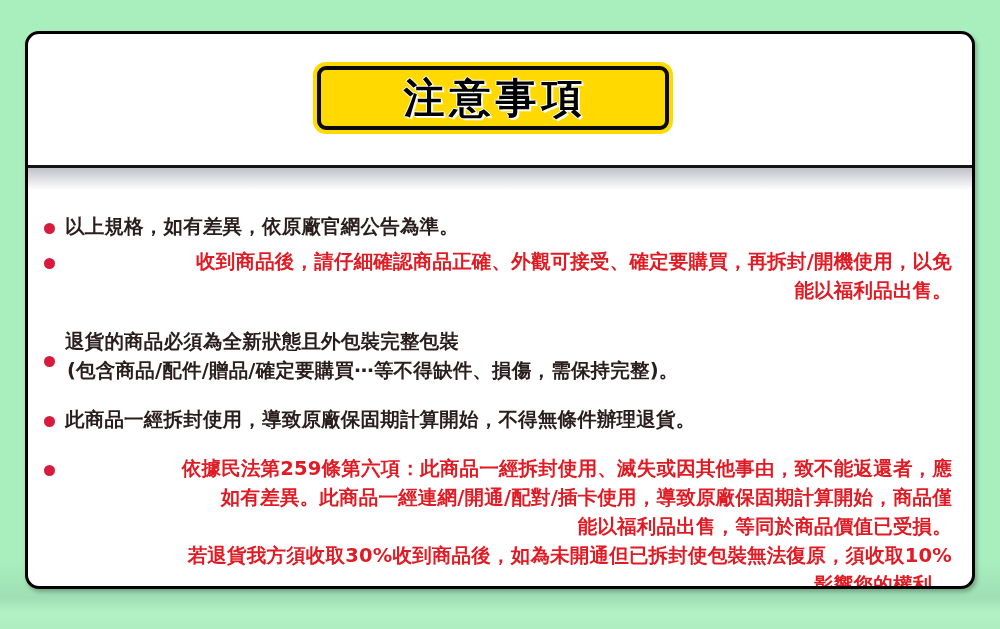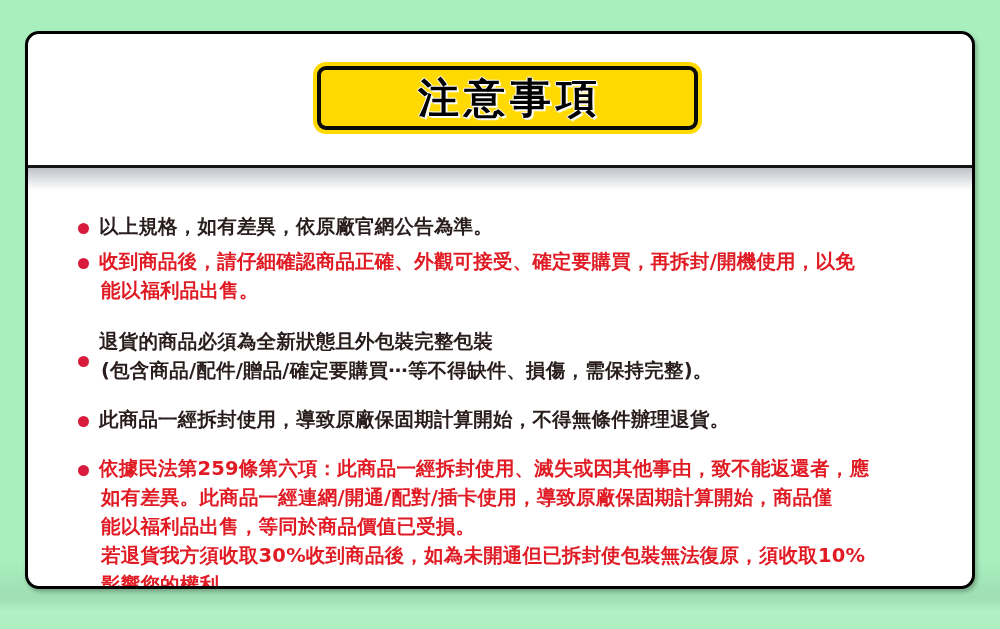--- a/index.html
+++ b/index.html
@@ -46,21 +46,21 @@
   
   #header {
     position: relative;
     height: 131px;
   }
 
   #title-plate {
     position: absolute;
     left: 285px;
     top: 28px;
-    width: 389px;
+    width: 360px;
     height: 72px;
     background: #ffd900;
     border-radius: 13px;
     box-sizing: border-box;
     padding: 4px;
   }
   #title-plate-inner {
     width: 100%;
     height: 100%;
     border: 4px solid #0a0a0a;
@@ -91,21 +91,21 @@
     background: #151515;
     position: relative;
   }
   #divider-shadow {
     height: 22px;
     background: linear-gradient(to bottom, rgba(90,95,110,0.38), rgba(255,255,255,0));
   }
 
   
   #body {
-    padding: 22px 20px 0 50px;
+    padding: 22px 20px 0 16px;
   }
 
   .bullet-group {
     display: flex;
     align-items: flex-start;
     margin-bottom: 6px;
   }
   .bullet-group.gap-lg { margin-top: 22px; align-items: center; }
   .bullet-group.gap-md { margin-top: 20px; }
   .bullet-group.gap-sm { margin-top: 2px; }
@@ -123,21 +123,21 @@
     flex: 1 1 auto;
   }
   .line {
     font-size: 19.5px;
     font-weight: 700;
     line-height: 29px;
     letter-spacing: 0.2px;
     white-space: nowrap;
   }
   .line.dark  { color: #2a1d1d; }
-  .line.red   { color: #e01b24; }
+  .line.red   { color: #e01b24; text-align: right; }
   .line.indent-0 { margin-left: 0px; }
   .line.indent-1 { margin-left: 2px; }
 </style>
 </head>
 <body>
 
 <div id="page">
 
   <div id="card">
 

